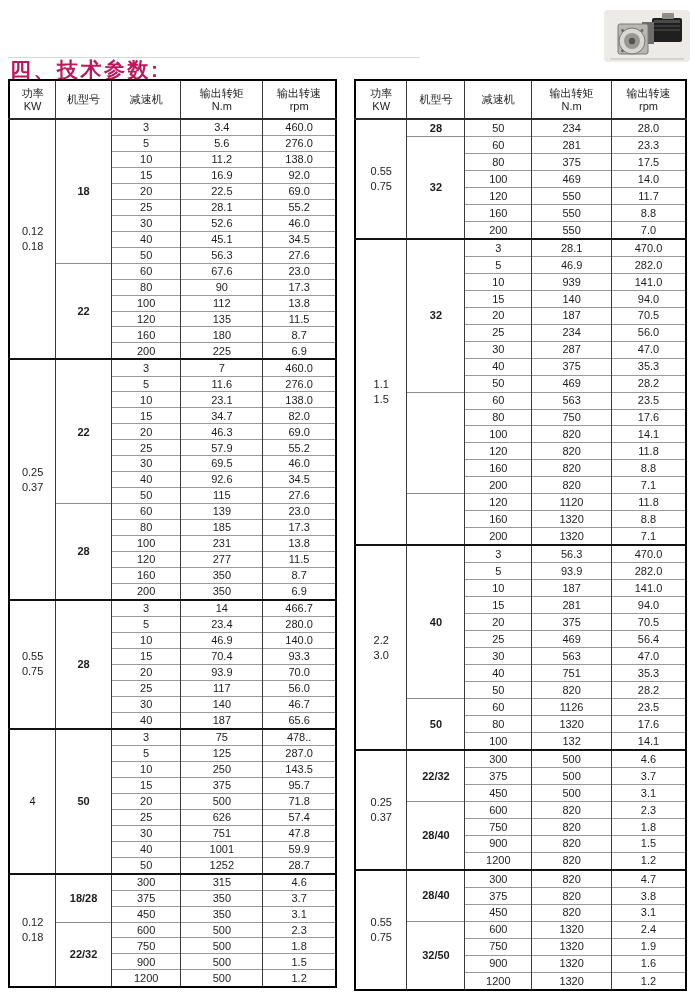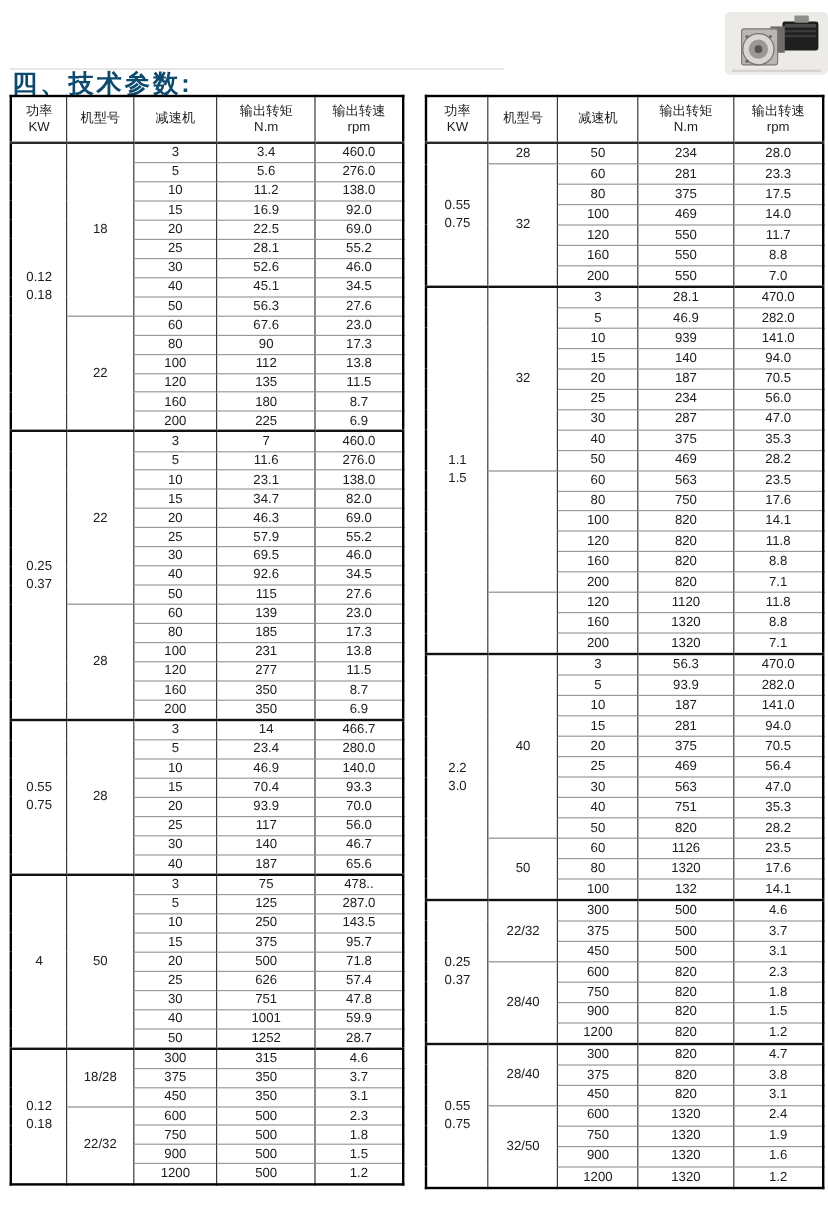--- a/index.html
+++ b/index.html
@@ -4,39 +4,39 @@
 <style>
   html,body{margin:0;padding:0;}
   body{
     width:690px;height:1008px;position:relative;background:#ffffff;
     font-family:"Liberation Sans","DejaVu Sans",sans-serif;color:#1c1c1c;
     overflow:hidden;
   }
   .faint-rule{position:absolute;left:8px;top:57px;width:412px;height:1px;background:#d8d8d5;}
   .page-title{
     position:absolute;left:10px;top:56px;font-size:21px;font-weight:bold;
-    letter-spacing:2.5px;color:#0c4a6e;
+    letter-spacing:2.5px;color:#be185d;
   }
   .photo{position:absolute;left:604px;top:8px;width:86px;height:58px;}
   .tbl-wrap{position:absolute;top:79px;}
   .tbl-wrap.left{left:8px;width:329px;height:909px;}
   .tbl-wrap.right{left:354px;width:333px;height:912px;}
   table.ptable{
     border-collapse:collapse;table-layout:fixed;width:100%;height:100%;
     font-size:11px;color:#1c1c1c;
   }
   table.ptable{border:2px solid #000;}
   .ptable th,.ptable td{
     text-align:center;vertical-align:middle;padding:0;line-height:1.15;
     border-left:1px solid #3a3a3a;overflow:hidden;white-space:nowrap;
   }
   .ptable th{font-weight:normal;border-bottom:2px solid #2a2a2a;height:37px;font-size:11px;}
   .ptable th .hl{display:block;line-height:13px;}
   .ptable td.val{border-top:1px solid #9a9a9a;}
-  .ptable td.model{border-top:1px solid #8d8d8d;}
+  .ptable td.model{border-top:1px solid #8d8d8d;font-weight:bold;}
   .ptable td.power{border-top:2px solid #111;}
   .ptable tr.group-start td{border-top:2px solid #111;}
   .ptable td.power .pl{display:block;line-height:15px;}
   
   .tbl-wrap.left  col:nth-child(1){width:14.3%}
   .tbl-wrap.left  col:nth-child(2){width:17.0%}
   .tbl-wrap.left  col:nth-child(3){width:21.3%}
   .tbl-wrap.left  col:nth-child(4){width:25.0%}
   .tbl-wrap.left  col:nth-child(5){width:22.4%}
   .tbl-wrap.right col:nth-child(1){width:15.7%}

